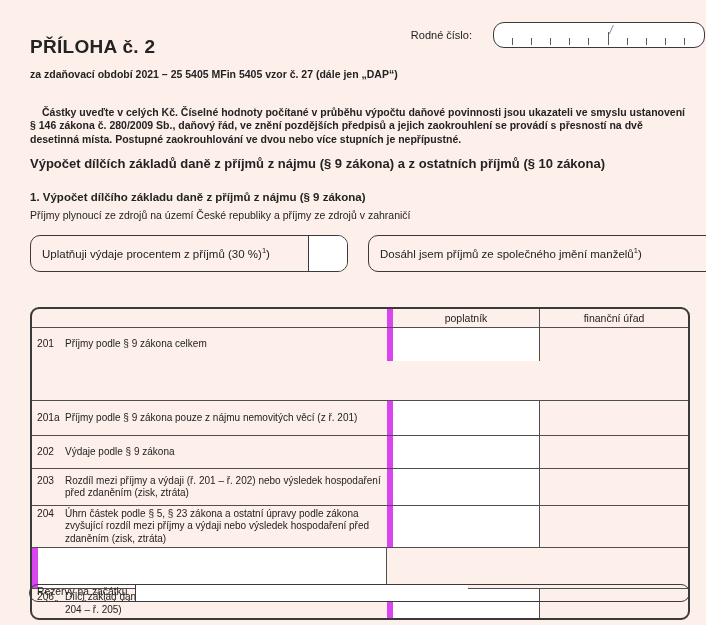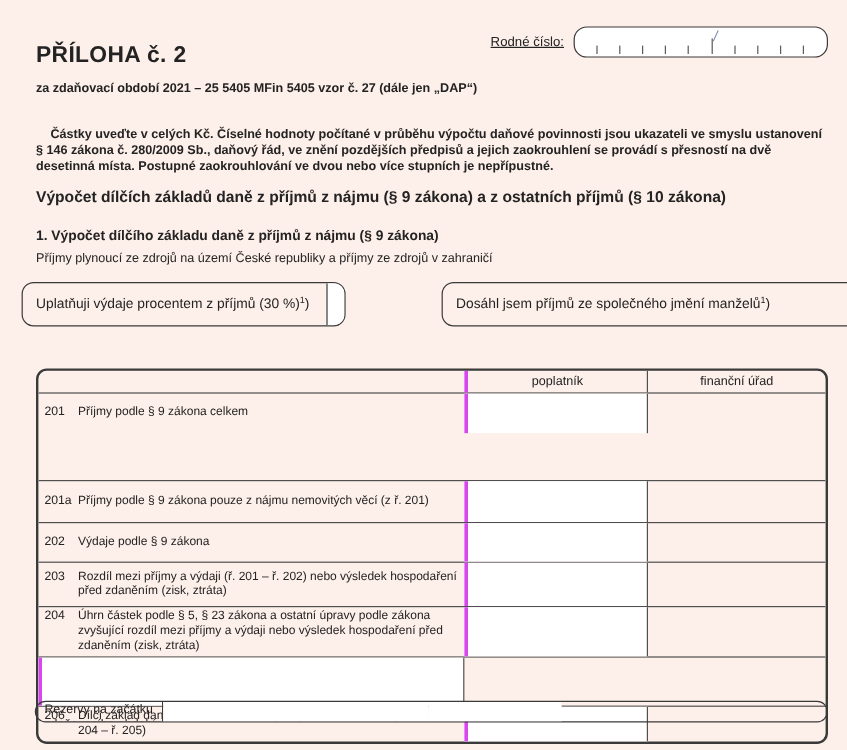--- a/index.html
+++ b/index.html
@@ -9,21 +9,21 @@
     font-family:"Liberation Sans","DejaVu Sans",sans-serif;
     -webkit-font-smoothing:antialiased;
   }
   .abs{position:absolute;}
 
   
   .form-title{left:30px;top:36px;font-size:19px;font-weight:bold;letter-spacing:.3px;}
   .subtitle{left:30px;top:68px;font-size:10.5px;font-weight:bold;line-height:13.5px;}
   .subtitle .emph{letter-spacing:2.2px;padding:0 2px;}
 
-  .rc-group{top:22px;right:16px;display:flex;align-items:center;gap:8px;text-decoration:underline;}
+  .rc-group{top:22px;right:1px;display:flex;align-items:center;gap:21px;}
   .rc-label{font-size:11px;}
   .rc-box{width:210px;height:24px;background:#fff;border:1.5px solid #3a3a3a;
     border-radius:11px;position:relative;overflow:hidden;}
   .rc-cells{position:absolute;inset:0;display:flex;}
   .rc-c{flex:1;position:relative;}
   .rc-c:not(:last-child)::after{
     content:"";position:absolute;right:0;bottom:2px;width:1px;height:7px;background:#5a5a5a;}
   .rc-c.mid::after{height:13px;}
   .rc-slash{position:absolute;left:55%;top:0px;font-size:12px;color:#7b87a8;font-style:italic;}
 
@@ -32,39 +32,39 @@
     line-height:13.4px;text-indent:12px;margin:0;}
 
   
   .section-heading{left:30px;top:156px;font-size:13px;font-weight:bold;}
   .subsection-heading{left:30px;top:191px;font-size:11.5px;font-weight:bold;}
   .note{left:30px;top:209px;font-size:10.5px;}
 
   
   .opt-box{top:235px;height:37px;border:1.5px solid #3a3a3a;border-radius:10px;
     display:flex;overflow:hidden;box-sizing:border-box;}
-  .opt-1{left:18px;width:270px;gap:10px;}
+  .opt-1{left:30px;width:318px;gap:10px;}
   .opt-2{left:368px;width:386px;}
   .opt-label{flex:1;display:flex;align-items:center;padding:0 4px 0 11px;
     font-size:11.5px;white-space:nowrap;}
   .opt-label sup{font-size:7.5px;line-height:0;}
   .opt-cell{width:38px;background:#fff;border-left:1.5px solid #3a3a3a;}
 
   
   .tbl{left:30px;top:307px;width:660px;border:2px solid #3a3a3a;border-radius:9px;
     overflow:hidden;box-sizing:border-box;background:transparent;}
   .trow{display:grid;grid-template-columns:355px 153px 1fr;}
   .trow + .trow{border-top:1px solid #4f4f4f;}
   .th-row{min-height:18px;}
   .th{display:flex;align-items:center;justify-content:center;font-size:10.5px;}
   .c-label{display:flex;align-items:center;padding:2px 4px 2px 5px;}
   .c-label .inner{display:flex;align-items:flex-start;width:100%;}
   .c-label .num{width:28px;flex:none;font-size:10.2px;line-height:12.3px;}
   .c-label .lbl{flex:1;font-size:10px;line-height:12.3px;padding-right:2px;}
-  .c-tax{background:#fff;border-left:3px solid #d946ef;border-right:1px solid #4f4f4f;}
+  .c-tax{background:#fff;border-left:6px solid #d946ef;border-right:1px solid #4f4f4f;}
   .th-row .c-tax{background:transparent;}
   .c-office{background:transparent;}
   .r0{min-height:33px;} .r1{min-height:34px;margin-top:39px;} .r2{min-height:32px;}
   .r3{min-height:36px;} .r4{min-height:41px;} .r5{min-height:40px;} .r6{min-height:29px;}
 
   
   .res-box{left:29px;top:584px;width:661px;height:18px;border:1.5px solid #3a3a3a;
     border-radius:9px;overflow:hidden;box-sizing:border-box;
     display:grid;grid-template-columns:106px 221px 111px 1fr;}
   .res-label{display:flex;align-items:center;padding:1px 4px 1px 7px;

